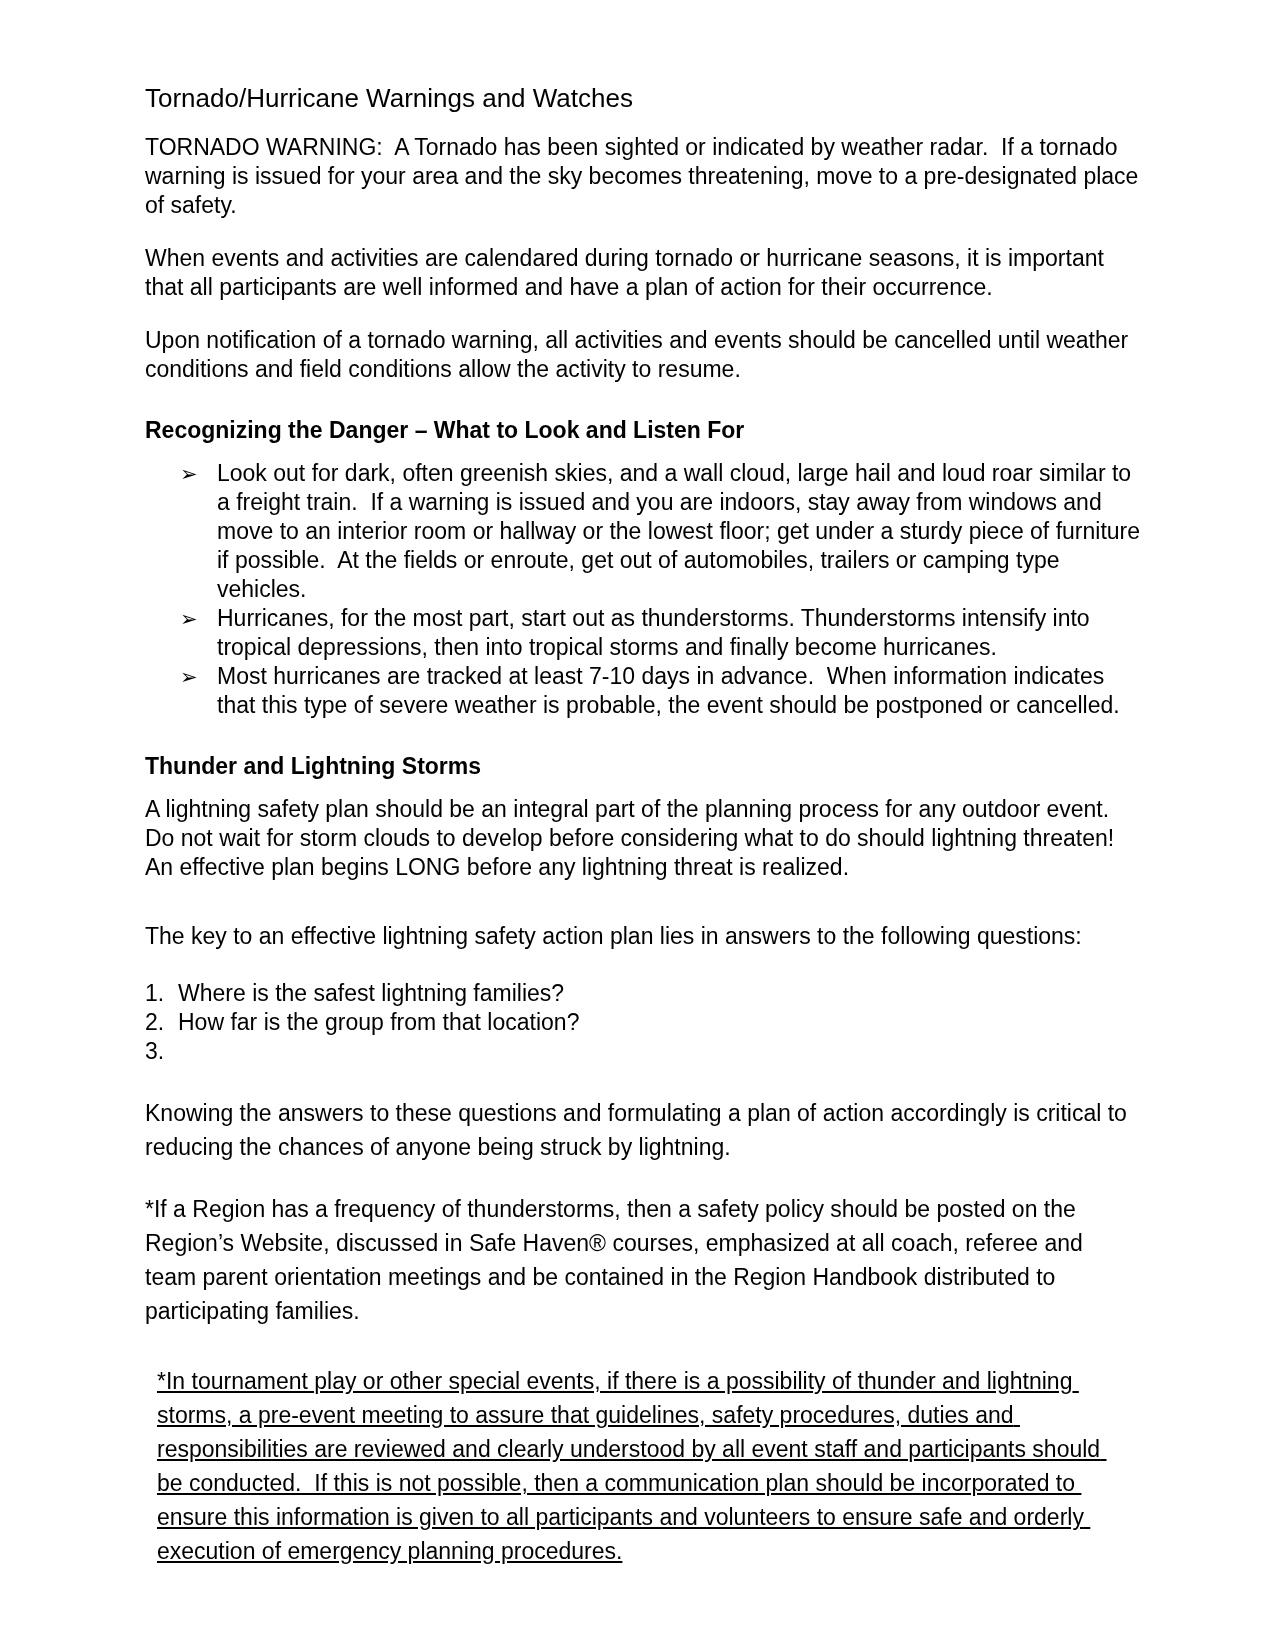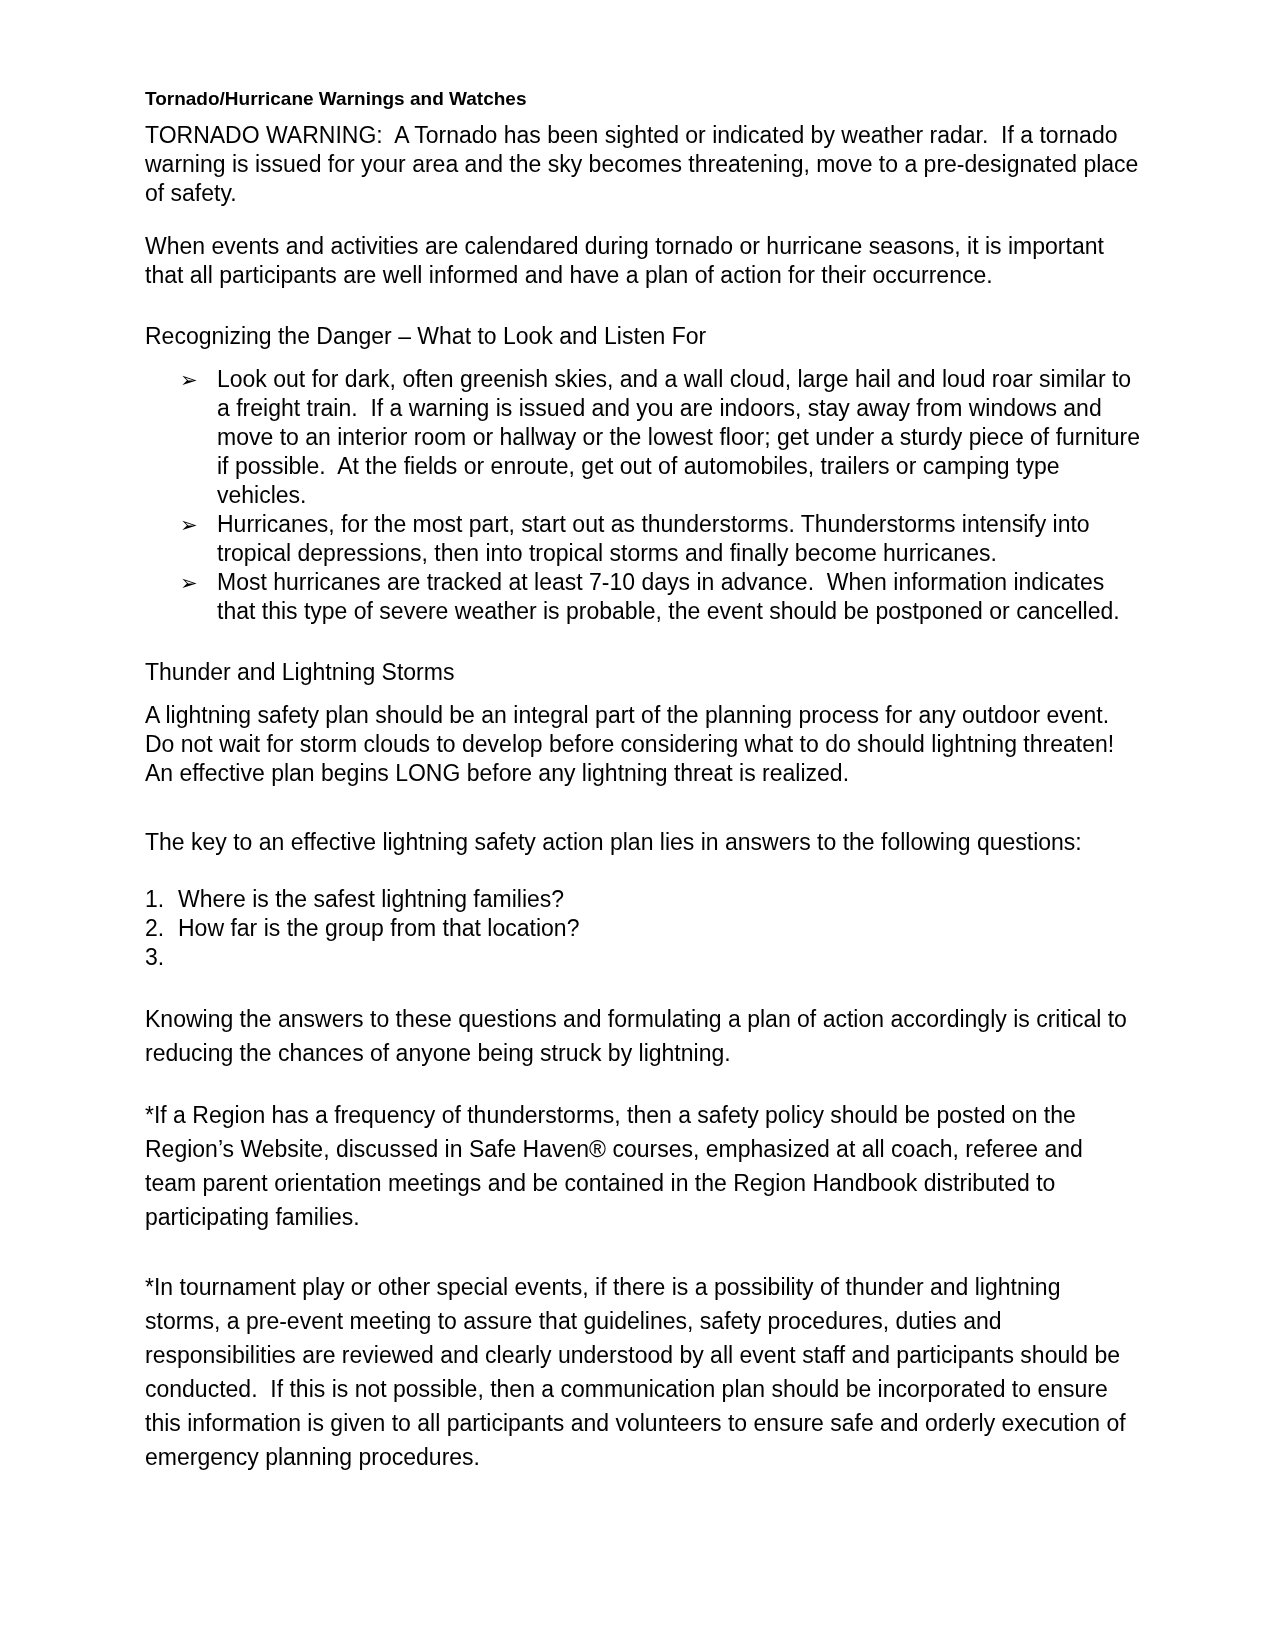--- a/index.html
+++ b/index.html
@@ -9,29 +9,29 @@
     box-sizing: border-box;
     padding: 84px 135px 40px 145px;
     background: #ffffff;
     color: #000000;
     font-family: "Liberation Sans", "DejaVu Sans", sans-serif;
     font-size: 23px;
     line-height: 29px;
   }
   .t { white-space: pre-wrap; }
   h1.doc-title {
-    font-size: 19px;
+    font-size: 26px;
     line-height: 29px;
-    font-weight: bold;
-    margin: 0 0 8px 0;
+    font-weight: normal;
+    margin: 0 0 20px 0;
   }
   h2.sec-heading {
     font-size: 23px;
     line-height: 29px;
-    font-weight: normal;
+    font-weight: bold;
     margin: 32px 0 14px 0;
   }
   p.para { margin: 0 0 24px 0; }
   p.para-spaced { margin: 0 0 28px 0; line-height: 34px; }
   p.plan-para { margin: 0 0 40px 0; }
   p.key-para { margin: 0 0 28px 0; }
   ul.arrow-list {
     list-style: none;
     margin: 0 0 10px 0;
     padding: 0 0 0 35px;
@@ -44,34 +44,35 @@
   }
   ul.arrow-list .btext { flex: 1; }
   ol.q-list {
     list-style: none;
     margin: 0 0 30px 0;
     padding: 0;
   }
   ol.q-list li { display: flex; align-items: flex-start; }
   ol.q-list .num { flex: none; width: 33px; }
   p.region-para { margin: 0 0 36px 0; line-height: 34px; }
-  p.tournament-para { margin: 0; line-height: 34px; }
+  p.tournament-para { margin: 12px; line-height: 34px; text-decoration: underline; }
 </style>
 </head>
 <body>
 
 <div class="page">
 
   <h1 class="doc-title t">Tornado/Hurricane Warnings and Watches</h1>
 
 
   <p class="para t">TORNADO WARNING:  A Tornado has been sighted or indicated by weather radar.  If a tornado warning is issued for your area and the sky becomes threatening, move to a pre-designated place of safety.</p>
 
   <p class="para t">When events and activities are calendared during tornado or hurricane seasons, it is important that all participants are well informed and have a plan of action for their occurrence.</p>
 
+  <p class="para t">Upon notification of a tornado warning, all activities and events should be cancelled until weather conditions and field conditions allow the activity to resume.</p>
 
   <h2 class="sec-heading t">Recognizing the Danger – What to Look and Listen For</h2>
 
   <ul class="arrow-list">
     <li>
       <span class="marker">➢</span>
       <span class="btext t">Look out for dark, often greenish skies, and a wall cloud, large hail and loud roar similar to a freight train.  If a warning is issued and you are indoors, stay away from windows and move to an interior room or hallway or the lowest floor; get under a sturdy piece of furniture if possible.  At the fields or enroute, get out of automobiles, trailers or camping type vehicles.</span>
     </li>
     <li>
       <span class="marker">➢</span>

